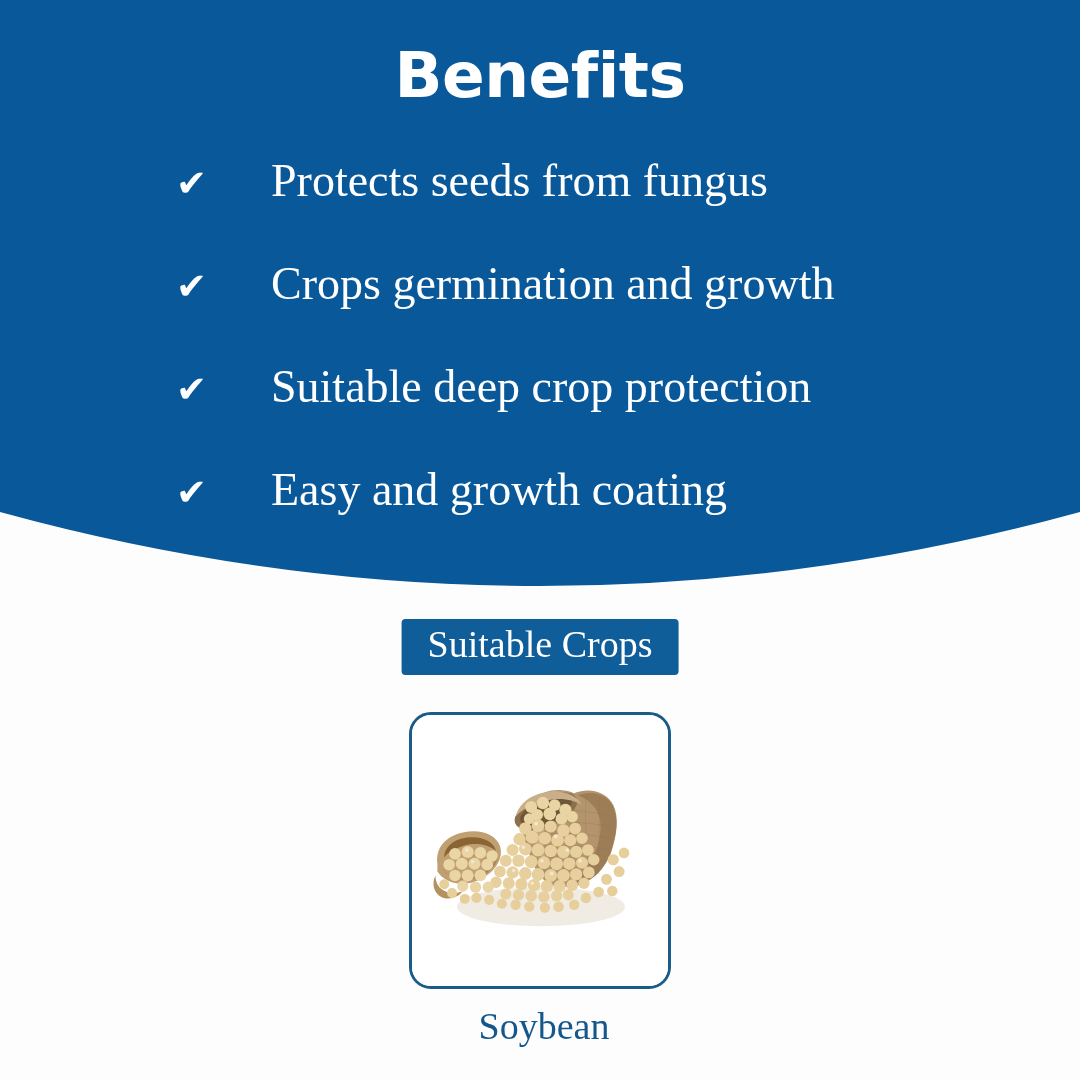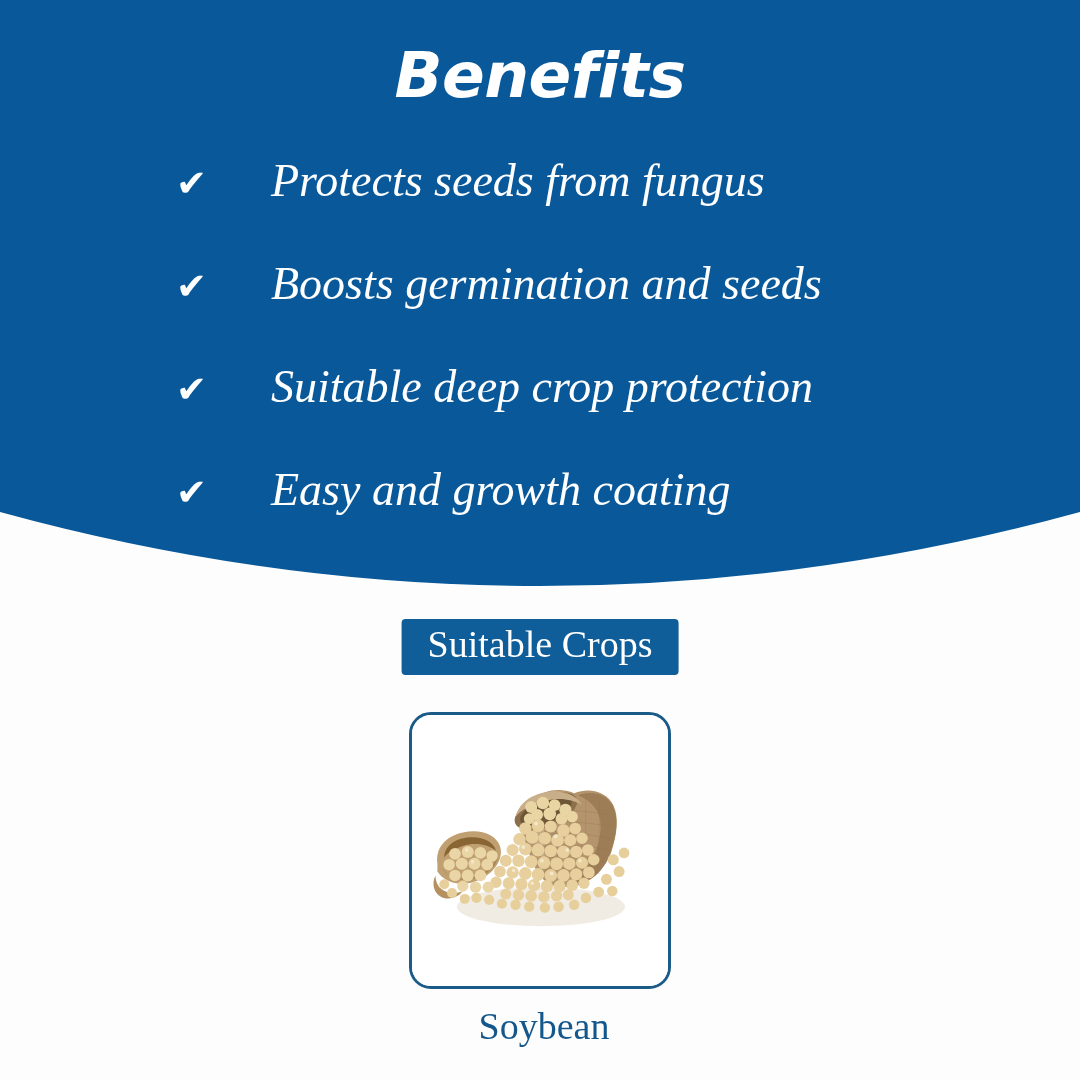--- a/index.html
+++ b/index.html
@@ -30,21 +30,20 @@
     width: 1080px;
     height: 600px;
     display: block;
   }
   #hero-content {
     position: absolute;
     left: 0;
     top: 0;
     width: 1080px;
     height: 600px;
-    font-style: italic;
   }
 
   #page-title {
     position: absolute;
     left: 0;
     top: 44px;
     width: 1080px;
     text-align: center;
     color: #ffffff;
     font-family: "DejaVu Sans", "Liberation Sans", sans-serif;
@@ -157,21 +156,21 @@
 
     <div id="benefits-list">
 
       <div class="benefit-row">
         <span class="benefit-check">✔</span>
         <span class="benefit-text">Protects seeds from fungus</span>
       </div>
 
       <div class="benefit-row">
         <span class="benefit-check">✔</span>
-        <span class="benefit-text">Boosts germination and seeds</span>
+        <span class="benefit-text">Crops germination and growth</span>
       </div>
 
       <div class="benefit-row">
         <span class="benefit-check">✔</span>
         <span class="benefit-text">Suitable deep crop protection</span>
       </div>
 
       <div class="benefit-row">
         <span class="benefit-check">✔</span>
         <span class="benefit-text">Easy and growth coating</span>

